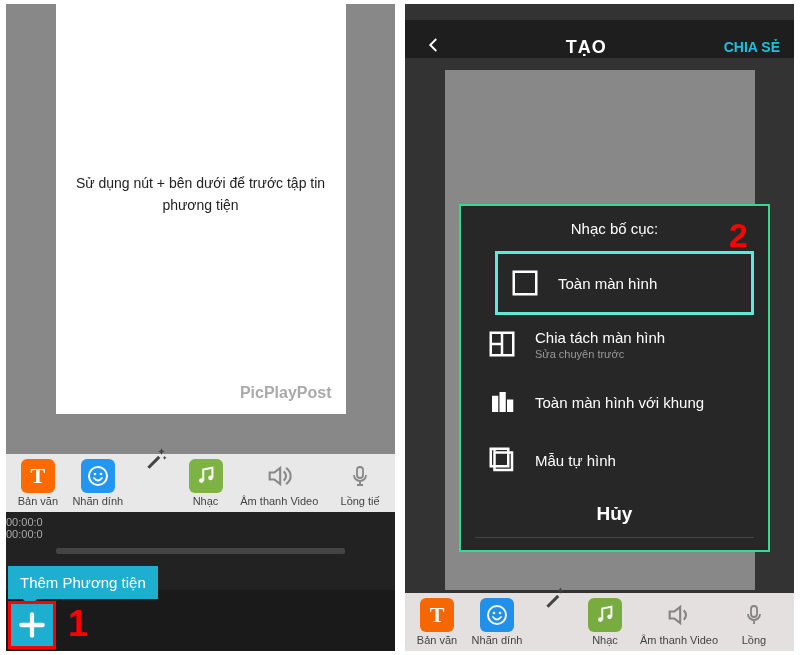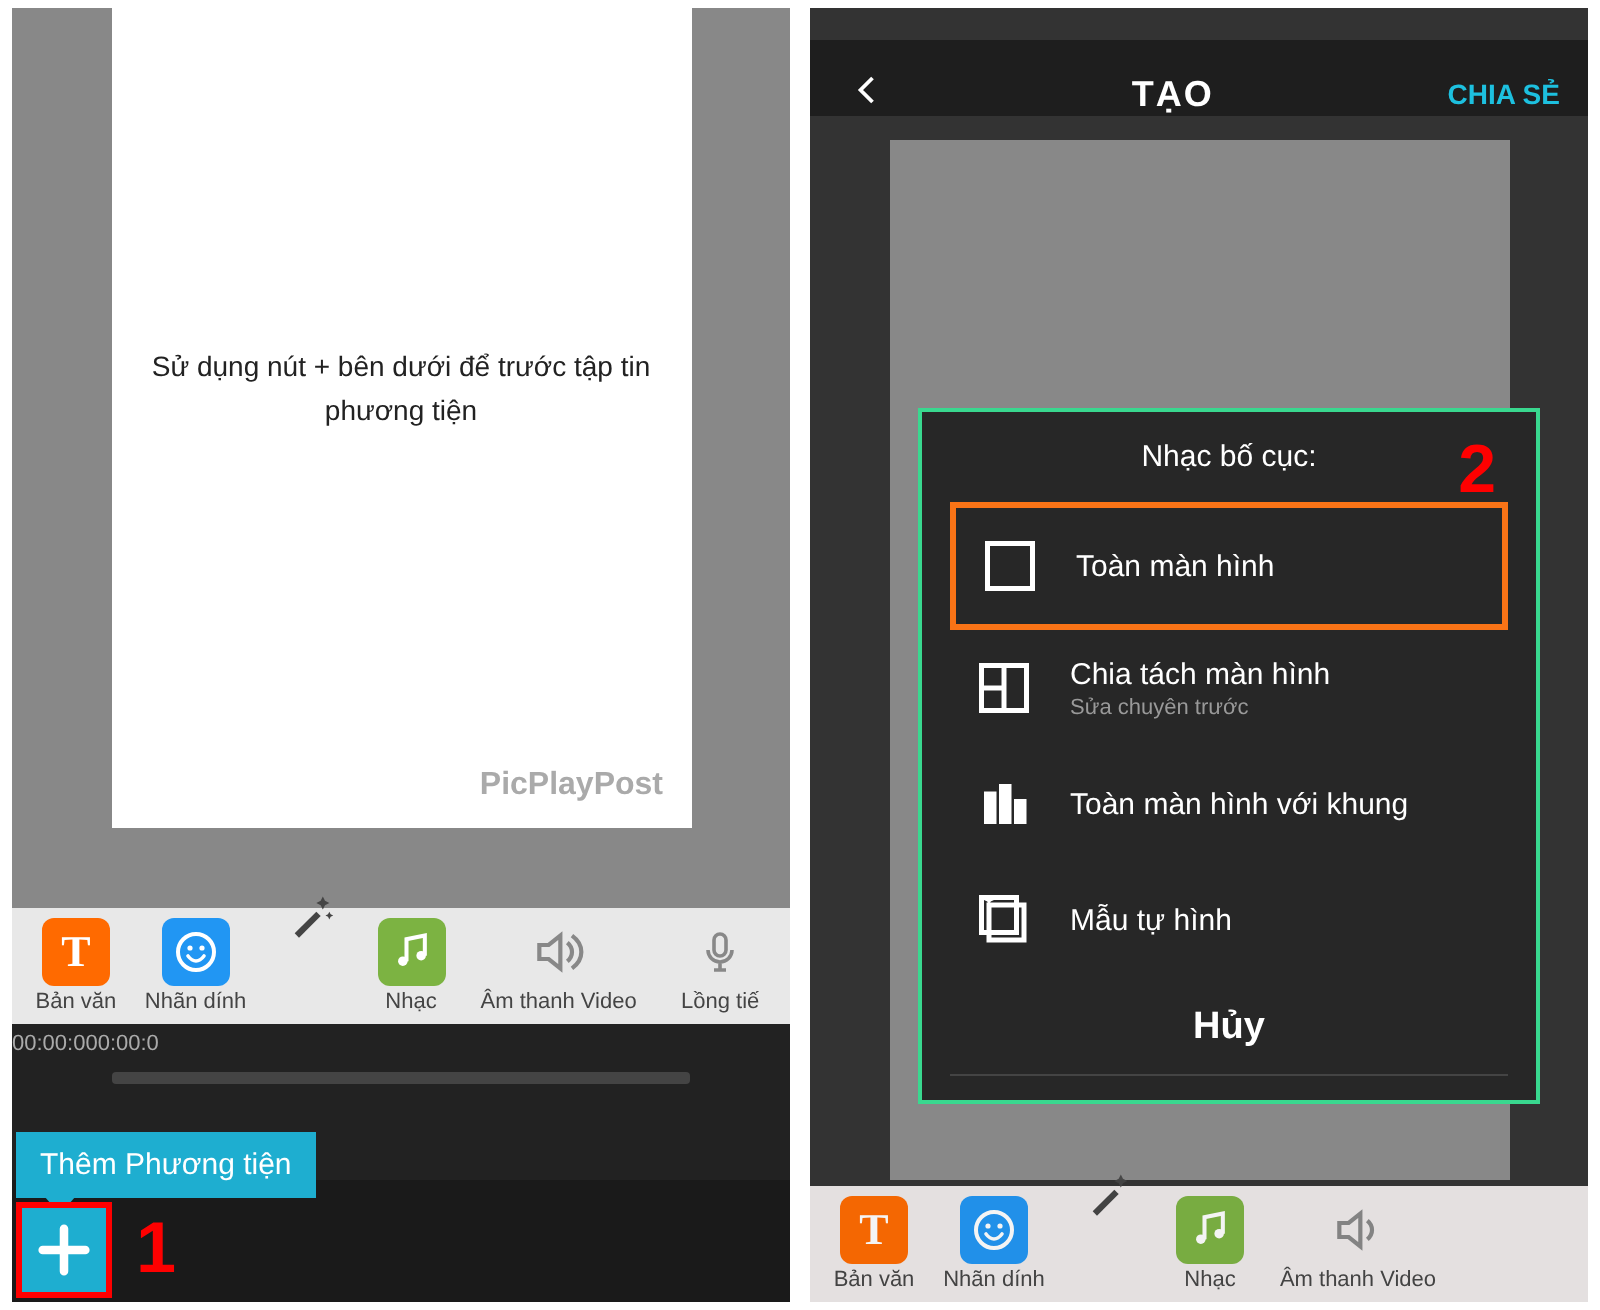--- a/index.html
+++ b/index.html
@@ -26,21 +26,21 @@
 .tool-icon { width: 34px; height: 34px; display: flex; align-items: center; justify-content: center; border-radius: 6px; }
 .tool-label { font-size: 11px; color: #444; white-space: nowrap; }
 .icon-t { background: #ff6a00; color: #fff; font-size: 22px; font-weight: 800; font-family: Georgia, serif; }
 .icon-sticker { background: #2196f3; }
 .icon-filter { color: #555; }
 .icon-music { background: #7cb342; border-radius: 6px; }
 .icon-speaker { color: #888; }
 .icon-mic { color: #888; }
 
 .timeline { position: absolute; top: 508px; left: 0; right: 0; height: 78px; background: #222; }
-.time-labels { display: flex; justify-content: flex-start; color: #aaa; font-size: 11px; padding: 4px 0 2px; }
+.time-labels { display: flex; justify-content: flex-start; color: #aaa; font-size: 11px; padding: 4px 0 2px; flex-direction: column; }
 .time-track { height: 6px; background: #444; margin: 6px 50px 0; border-radius: 2px; }
 
 .add-media-tag { position: absolute; bottom: 52px; left: 2px; background: #1eaed0; color: #fff; font-size: 15px; font-weight: 500; padding: 8px 12px; }
 .add-media-tag::after { content: ''; position: absolute; left: 14px; bottom: -8px; border-left: 8px solid transparent; border-right: 8px solid transparent; border-top: 9px solid #1eaed0; }
 
 .plus-button { position: absolute; bottom: 2px; left: 2px; width: 48px; height: 48px; background: #1eaed0; display: flex; align-items: center; justify-content: center; border: 3px solid #ff0000; cursor: pointer; }
 .plus-button svg { width: 32px; height: 32px; }
 .marker1 { position: absolute; bottom: 6px; left: 62px; color: #ff0000; font-size: 36px; font-weight: 700; }
 
 
@@ -51,21 +51,21 @@
 
 .preview-area { position: absolute; top: 54px; left: 0; right: 0; height: 530px; background: #333; display: flex; justify-content: center; padding-top: 12px; }
 .preview-card { width: 310px; height: 520px; background: #888; }
 
 .modal { position: absolute; top: 200px; left: 54px; right: 24px; border: 2px solid #39d88f; background: #272727; padding: 14px 14px 10px; }
 .modal-title-row { display: flex; justify-content: center; align-items: center; position: relative; margin-bottom: 14px; }
 .modal-title { color: #fff; font-size: 15px; font-weight: 500; }
 .marker2 { position: absolute; right: 6px; top: -4px; color: #ff0000; font-size: 34px; font-weight: 700; }
 
 .layout-item { display: flex; align-items: center; gap: 16px; padding: 12px 10px; cursor: pointer; }
-.layout-item.highlighted { border: 3px solid #f97316; }
+.layout-item.highlighted { border: 3px solid #5eead4; margin-left: 20px; }
 .layout-icon { width: 34px; height: 34px; display: flex; align-items: center; justify-content: center; flex-shrink: 0; }
 .layout-text { display: flex; flex-direction: column; }
 .layout-label { color: #fff; font-size: 15px; }
 .layout-sub { color: #999; font-size: 11px; margin-top: 2px; }
 
 .cancel-row { text-align: center; color: #fff; font-size: 19px; font-weight: 700; padding: 14px 0 10px; cursor: pointer; }
 .divider { height: 1px; background: #444; margin: 2px 0; }
 
 .mixcam-row { display: flex; align-items: center; gap: 12px; padding: 10px 8px; cursor: pointer; }
 .mixcam-icon { width: 38px; height: 38px; background: #3b6ef0; border-radius: 8px; position: relative; display: flex; align-items: center; justify-content: center; flex-shrink: 0; }
@@ -277,16 +277,25 @@
     </div>
     <div class="tool-item w5">
       <div class="tool-icon icon-speaker">
         <svg width="28" height="28" viewBox="0 0 24 24">
               <path d="M4 9v6h4l5 4V5L8 9H4z" fill="none" stroke="#888" stroke-width="1.8"></path>
               <path d="M16 8c1.3 1.1 2 2.5 2 4s-.7 2.9-2 4" fill="none" stroke="#888" stroke-width="1.8"></path>
             </svg>
       </div>
       <div class="tool-label">Âm thanh Video</div>
     </div>
+    <div class="tool-item" style="width:50px">
+      <div class="tool-icon icon-mic">
+        <svg width="24" height="24" viewBox="0 0 24 24">
+              <rect x="9" y="3" width="6" height="11" rx="3" fill="none" stroke="#888" stroke-width="1.8"></rect>
+              <path d="M6 11a6 6 0 0012 0M12 17v4" fill="none" stroke="#888" stroke-width="1.8"></path>
+            </svg>
+      </div>
+      <div class="tool-label">Lồng</div>
+    </div>
   </div>
 </div>
 
 </div>
 
 </body></html>

